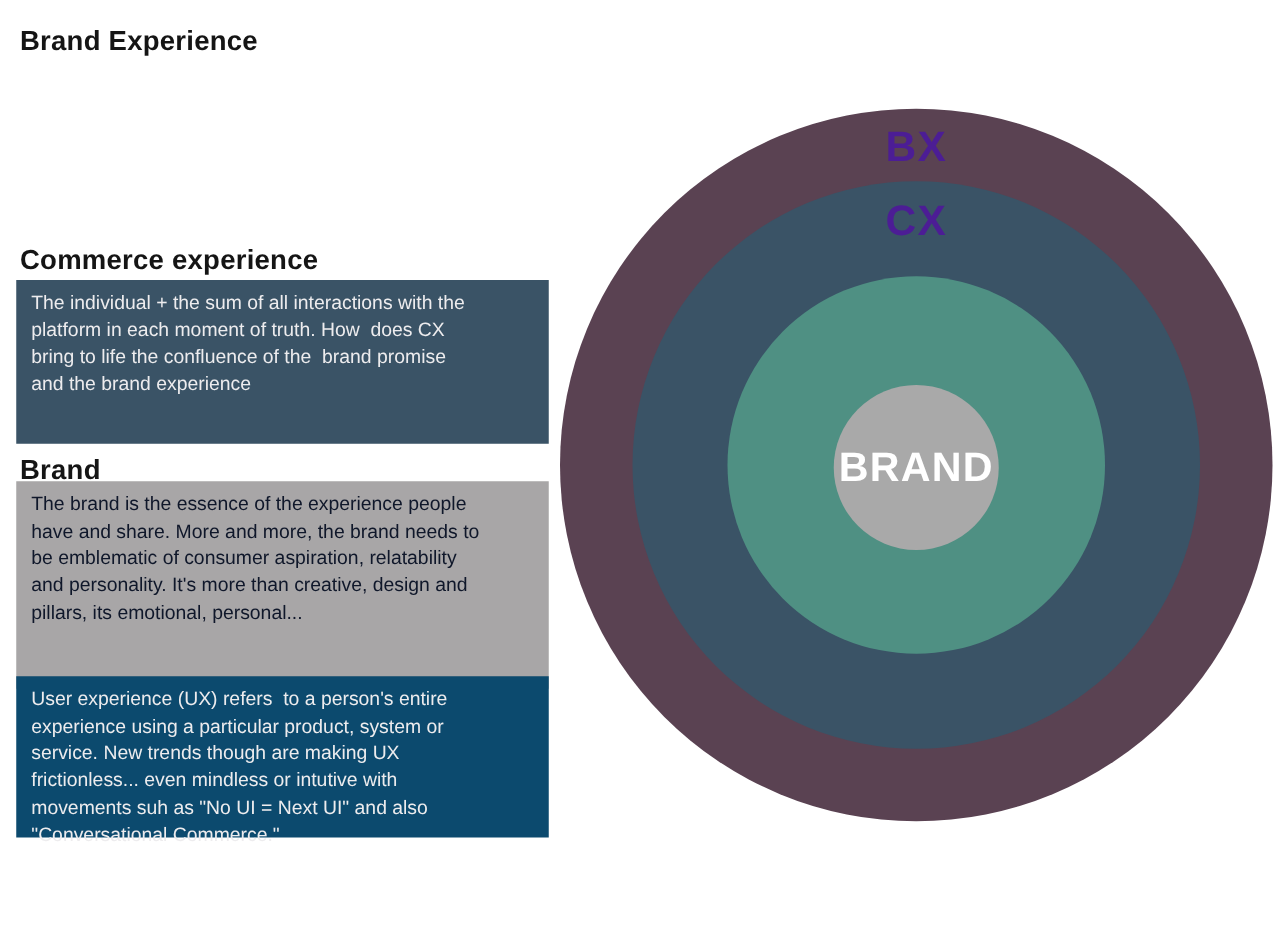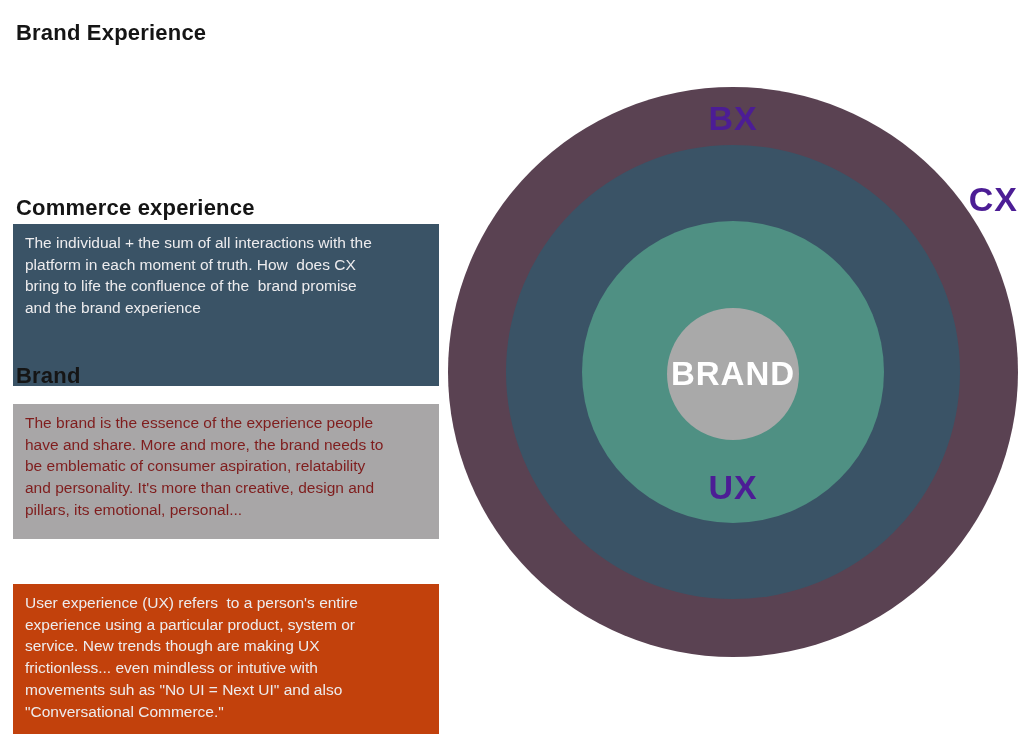--- a/index.html
+++ b/index.html
@@ -21,42 +21,42 @@
     position: absolute; left: 13px; width: 426px;
     padding: 8px 14px 8px 12px;
     color: #edecee;
     font-size: 15.5px; line-height: 21.7px;
   }
   .sec-box p { white-space: pre-wrap; }
 
   .t1 { top: 20px; }
   .b1 { top: 55px;  height: 128px; background: #5a4252; }
   .t2 { top: 195px; }
-  .b2 { top: 224px; height: 162px; background: #3a5366; }
+  .b2 { top: 224px; height: 131px; background: #3a5366; }
   .t3 { top: 363px; }
-  .b3 { top: 404px; height: 135px; background: #a8a6a7; color: #7f1d1d; }
+  .b3 { top: 385px; height: 166px; background: #a8a6a7; color: #0f172a; }
   .t4 { top: 539px; }
-  .b4 { top: 584px; height: 150px; background: #c2410c; }
+  .b4 { top: 541px; height: 129px; background: #0c4a6e; }
 
   
   .circle { position: absolute; border-radius: 50%; }
   .ring-bx   { left: 448px; top: 87px;  width: 570px; height: 570px; background: #5a4252; }
   .ring-cx   { left: 506px; top: 145px; width: 454px; height: 454px; background: #3a5366; }
   .ring-ux   { left: 582px; top: 221px; width: 302px; height: 302px; background: #4f9083; }
   .core-brand{ left: 667px; top: 308px; width: 132px; height: 132px; background: #a9a9a9;
                display: flex; align-items: center; justify-content: center; }
 
   .ring-label {
     position: absolute; left: 448px; width: 570px;
     text-align: center;
     font-size: 34px; font-weight: bold; color: #4c1d95;
     letter-spacing: 1px;
   }
   .lbl-bx { top: 99px; }
-  .lbl-cx { top: 180px; text-align: right; }
+  .lbl-cx { top: 158px; }
   .lbl-ux { top: 468px; }
   .lbl-brand {
     font-size: 33px; font-weight: bold; color: #ffffff; letter-spacing: 1px;
   }
 </style>
 </head>
 <body>
 
 <div class="canvas">
 
@@ -90,15 +90,14 @@
 
   <div class="circle ring-bx"></div>
   <div class="circle ring-cx"></div>
   <div class="circle ring-ux"></div>
   <div class="circle core-brand">
     <span class="lbl-brand">BRAND</span>
   </div>
 
   <div class="ring-label lbl-bx">BX</div>
   <div class="ring-label lbl-cx">CX</div>
-  <div class="ring-label lbl-ux">UX</div>
 
 </div>
 
 </body></html>

